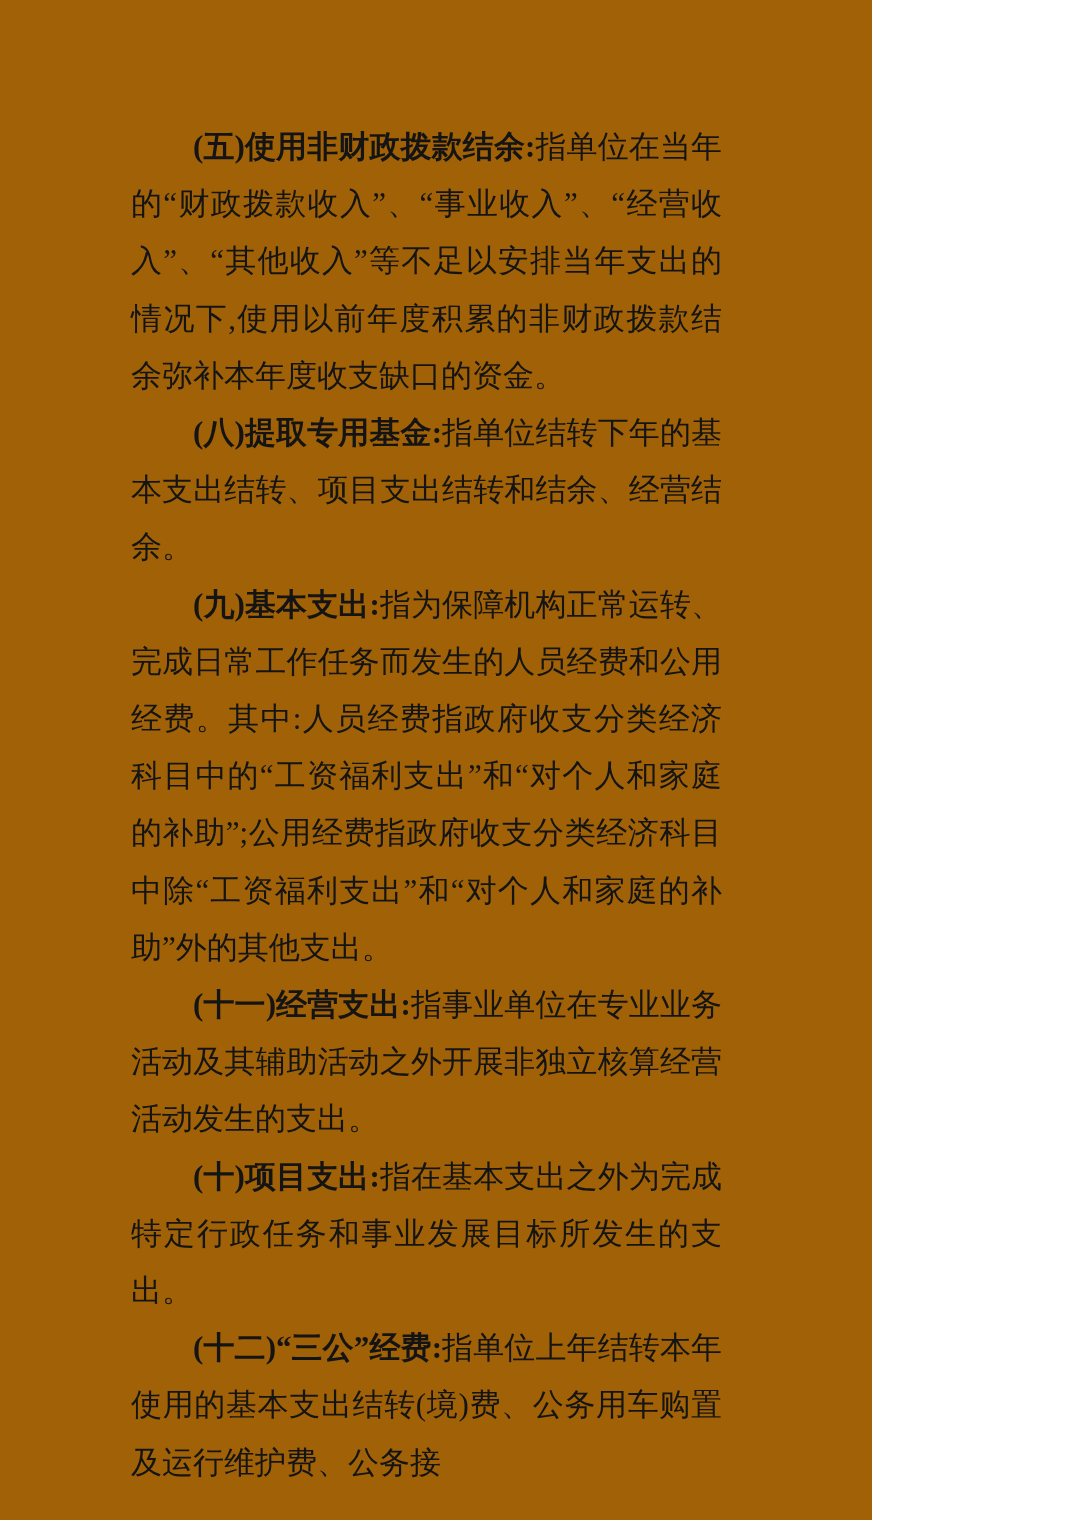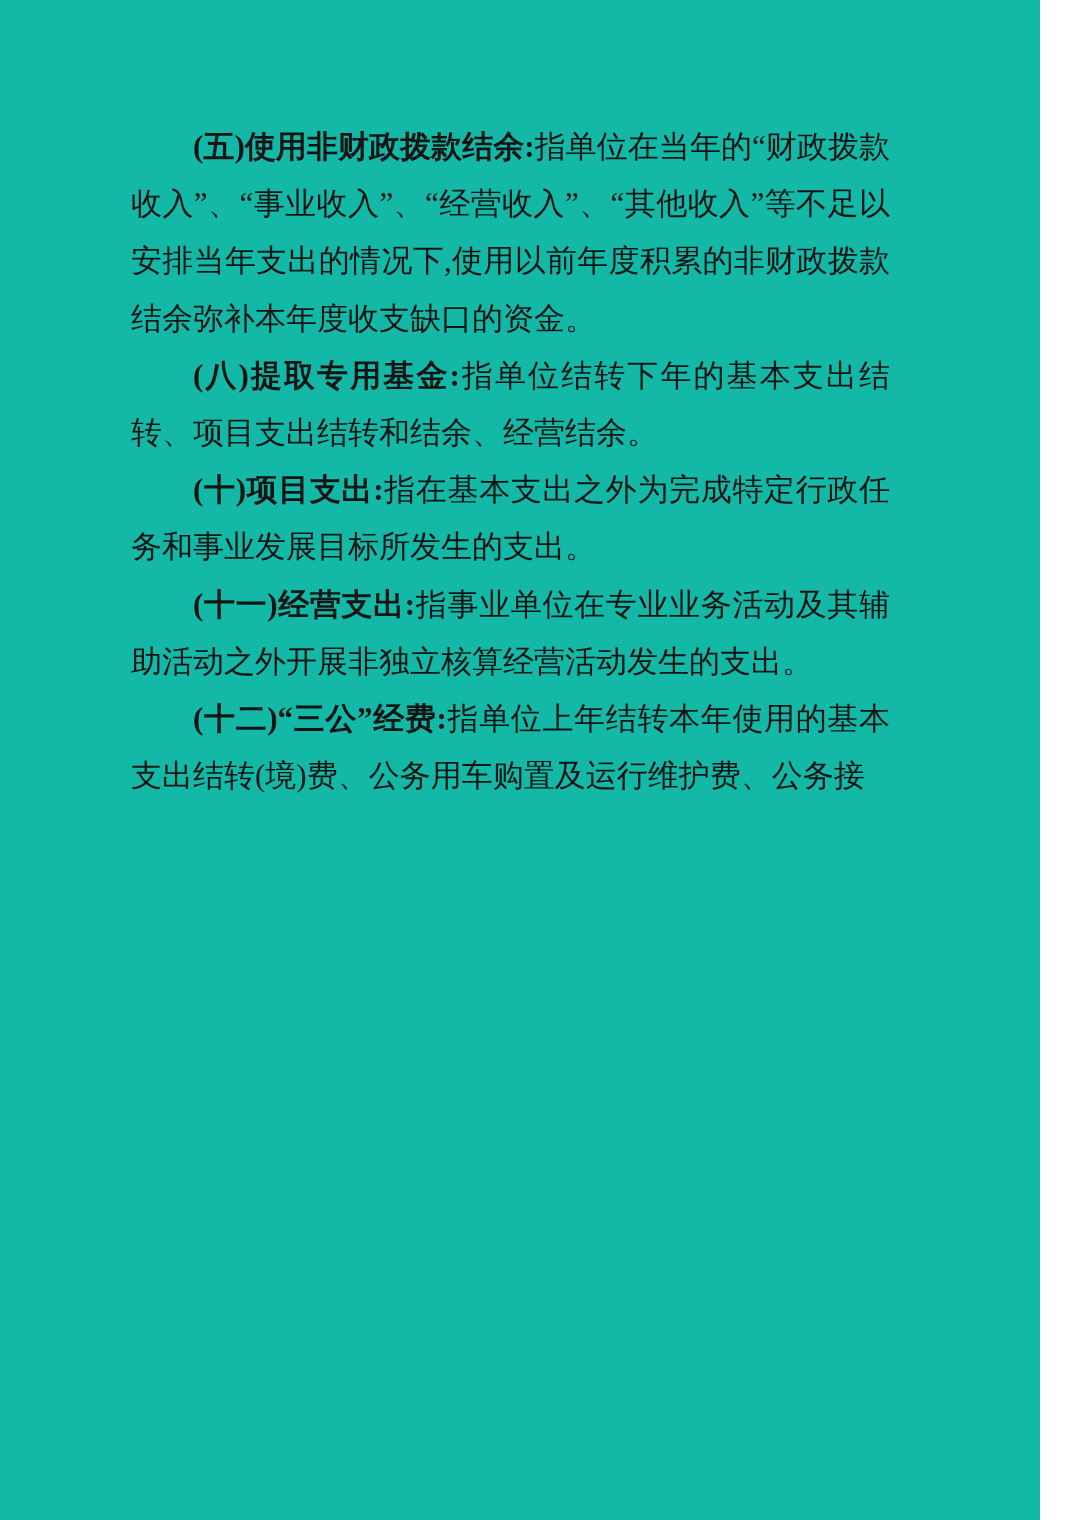--- a/index.html
+++ b/index.html
@@ -2,23 +2,23 @@
 <html><head>
 <meta charset="utf-8">
 <style>
   html, body {
     margin: 0;
     padding: 0;
     background: #ffffff;
   }
   .page {
     position: relative;
-    width: 1040px;
+    width: 872px;
     height: 1520px;
-    background: #14b8a6;
+    background: #a16207;
     box-sizing: border-box;
     padding: 118px 150px 0 131px;
     overflow: hidden;
   }
   .doc-body {
     font-family: "Liberation Serif", "DejaVu Serif", serif;
     font-size: 31px;
     color: #141414;
     text-align: justify;
     text-justify: inter-character;
@@ -40,21 +40,22 @@
 
 <div class="page">
   <div class="doc-body">
 
     <p class="para"><span class="term">(五)使用非财政拨款结余:</span><span class="body-text">指单位在当年的“财政拨款收入”、“事业收入”、“经营收入”、“其他收入”等不足以安排当年支出的情况下,使用以前年度积累的非财政拨款结余弥补本年度收支缺口的资金。</span></p>
 
 
 
     <p class="para"><span class="term">(八)提取专用基金:</span><span class="body-text">指单位结转下年的基本支出结转、项目支出结转和结余、经营结余。</span></p>
 
+    <p class="para"><span class="term">(九)基本支出:</span><span class="body-text">指为保障机构正常运转、完成日常工作任务而发生的人员经费和公用经费。其中:人员经费指政府收支分类经济科目中的“工资福利支出”和“对个人和家庭的补助”;公用经费指政府收支分类经济科目中除“工资福利支出”和“对个人和家庭的补助”外的其他支出。</span></p>
+
+    <p class="para"><span class="term">(十一)经营支出:</span><span class="body-text">指事业单位在专业业务活动及其辅助活动之外开展非独立核算经营活动发生的支出。</span></p>
 
     <p class="para"><span class="term">(十)项目支出:</span><span class="body-text">指在基本支出之外为完成特定行政任务和事业发展目标所发生的支出。</span></p>
-
-    <p class="para"><span class="term">(十一)经营支出:</span><span class="body-text">指事业单位在专业业务活动及其辅助活动之外开展非独立核算经营活动发生的支出。</span></p>
 
     <p class="para"><span class="term">(十二)“三公”经费:</span><span class="body-text">指单位上年结转本年使用的基本支出结转(境)费、公务用车购置及运行维护费、公务接</span></p>
 
   </div>
 </div>
 
 </body></html>

